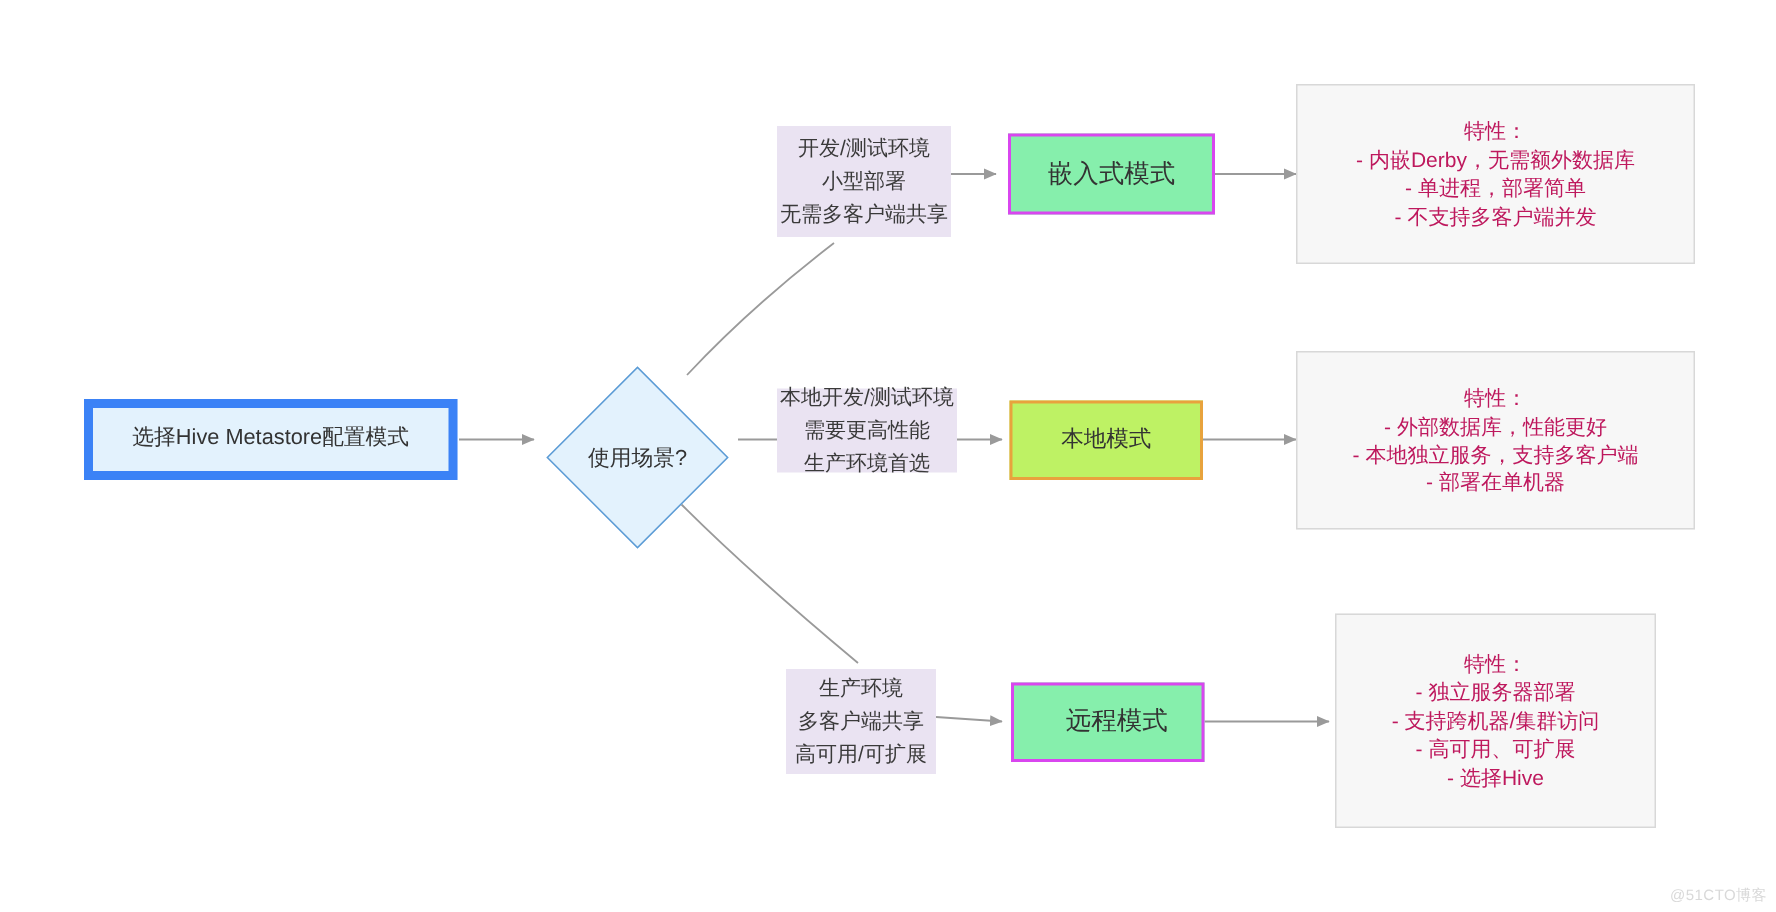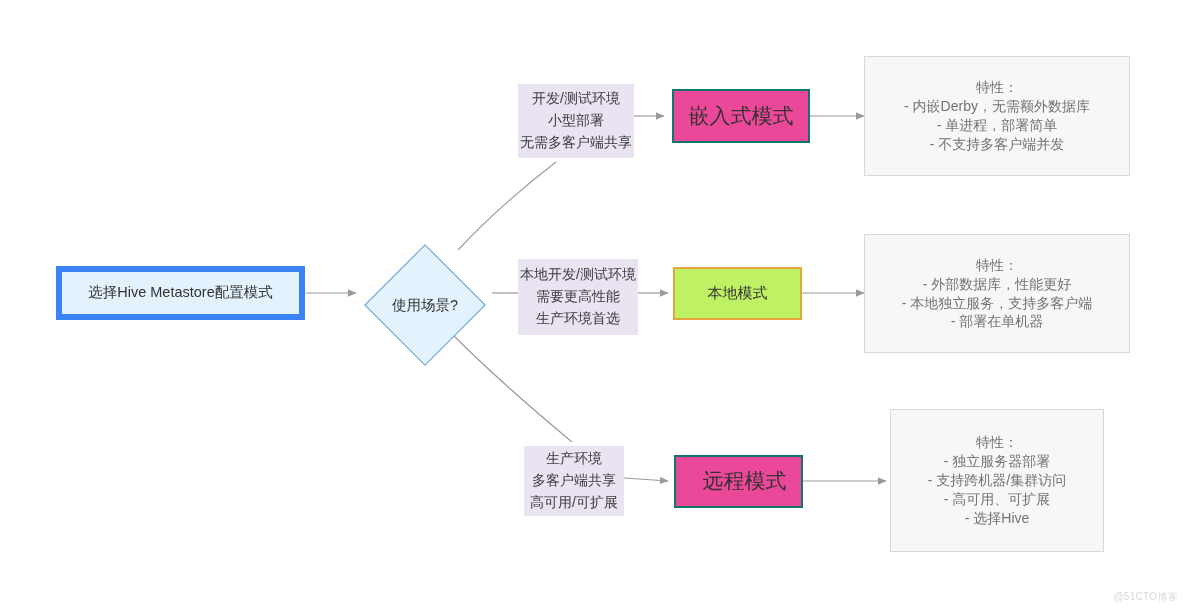--- a/index.html
+++ b/index.html
@@ -34,34 +34,34 @@
     text-align: center;
     color: #333333;
     line-height: 1.35;
   }
   .node-start {
     background: #e3f2fd;
     border: 6px solid #3b82f6;
     font-size: 14.5px;
   }
   .node-mode-blue {
-    background: #ec4899;
-    border: 2px solid #0f766e;
-    font-size: 21px;
+    background: #86efac;
+    border: 2px solid #d946ef;
+    font-size: 17px;
   }
   .node-mode-amber {
     background: #bef264;
     border: 2px solid #e8a33d;
     font-size: 15px;
   }
   .node-detail {
     background: #f7f7f7;
     border: 1px solid #d8d8d8;
     font-size: 14px;
-    color: #737373;
+    color: #be185d;
     flex-direction: column;
     padding: 6px 10px;
   }
   .node-detail .line {
     white-space: nowrap;
   }
   .diamond-wrap {
     position: absolute;
   }
   .diamond-shape {
@@ -166,21 +166,21 @@
     <span>嵌入式模式</span>
   </div>
 
   <div class="node node-detail" style="left:864px; top:56px; width:266px; height:120px;">
     <span class="line">特性：</span>
     <span class="line">- 内嵌Derby，无需额外数据库</span>
     <span class="line">- 单进程，部署简单</span>
     <span class="line">- 不支持多客户端并发</span>
   </div>
 
-  <div class="edge-label" style="left:518px; top:259px; width:120px; height:76px;">
+  <div class="edge-label" style="left:518px; top:259px; width:120px; height:56px;">
     <span class="line">本地开发/测试环境</span>
     <span class="line">需要更高性能</span>
     <span class="line">生产环境首选</span>
   </div>
 
   <div class="node node-mode-amber" style="left:673px; top:267px; width:129px; height:53px;">
     <span>本地模式</span>
   </div>
 
   <div class="node node-detail" style="left:864px; top:234px; width:266px; height:119px;">

